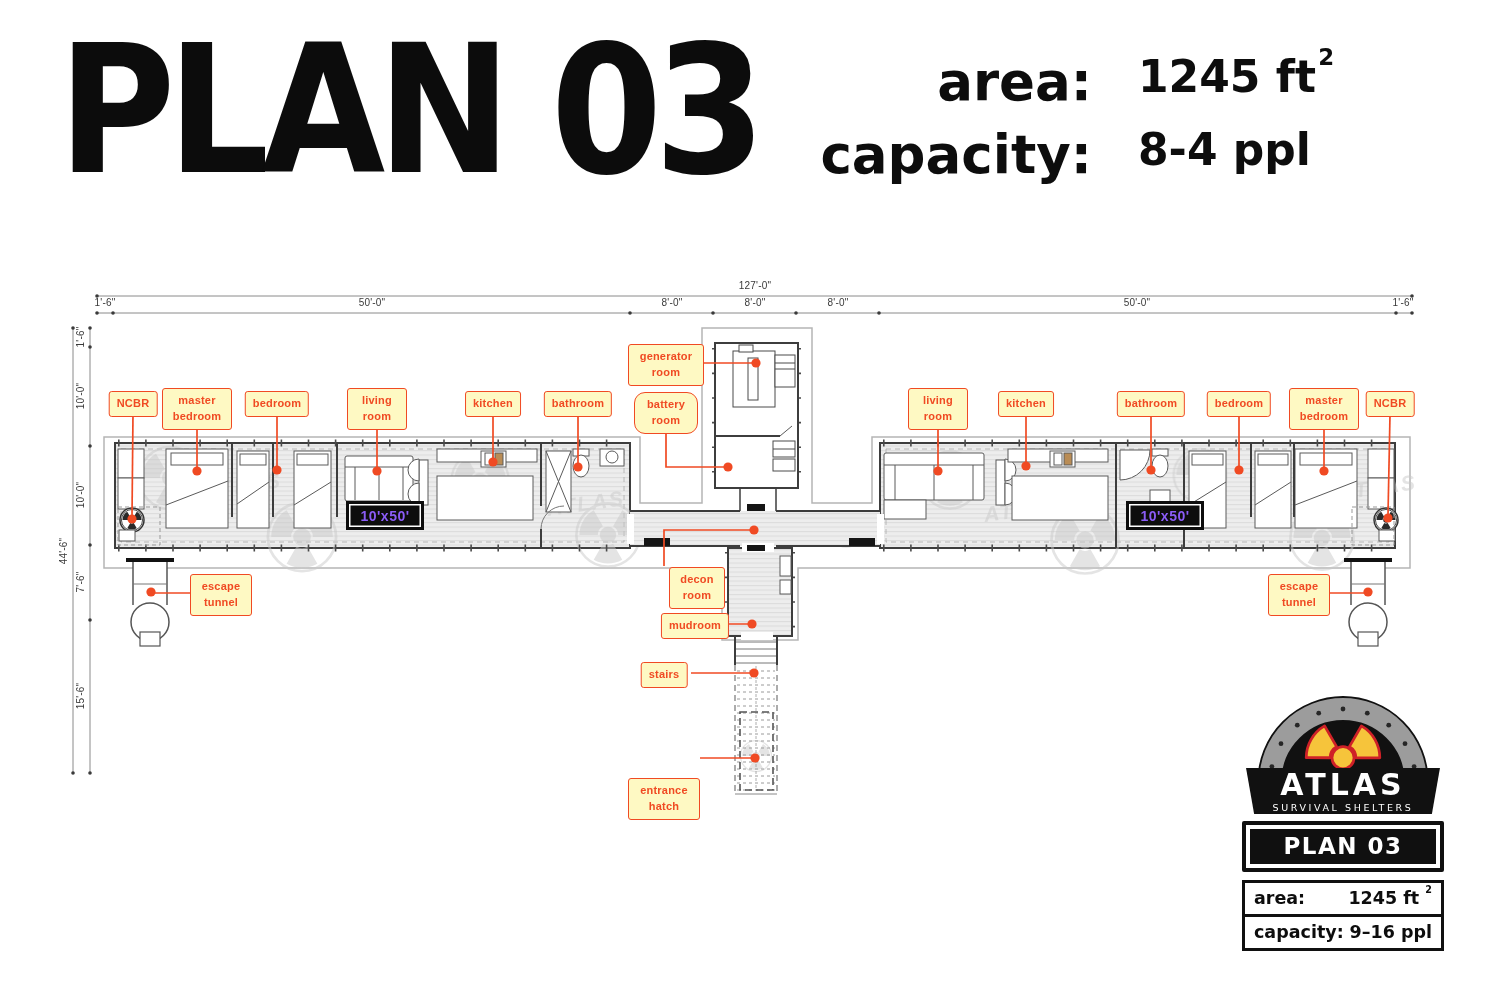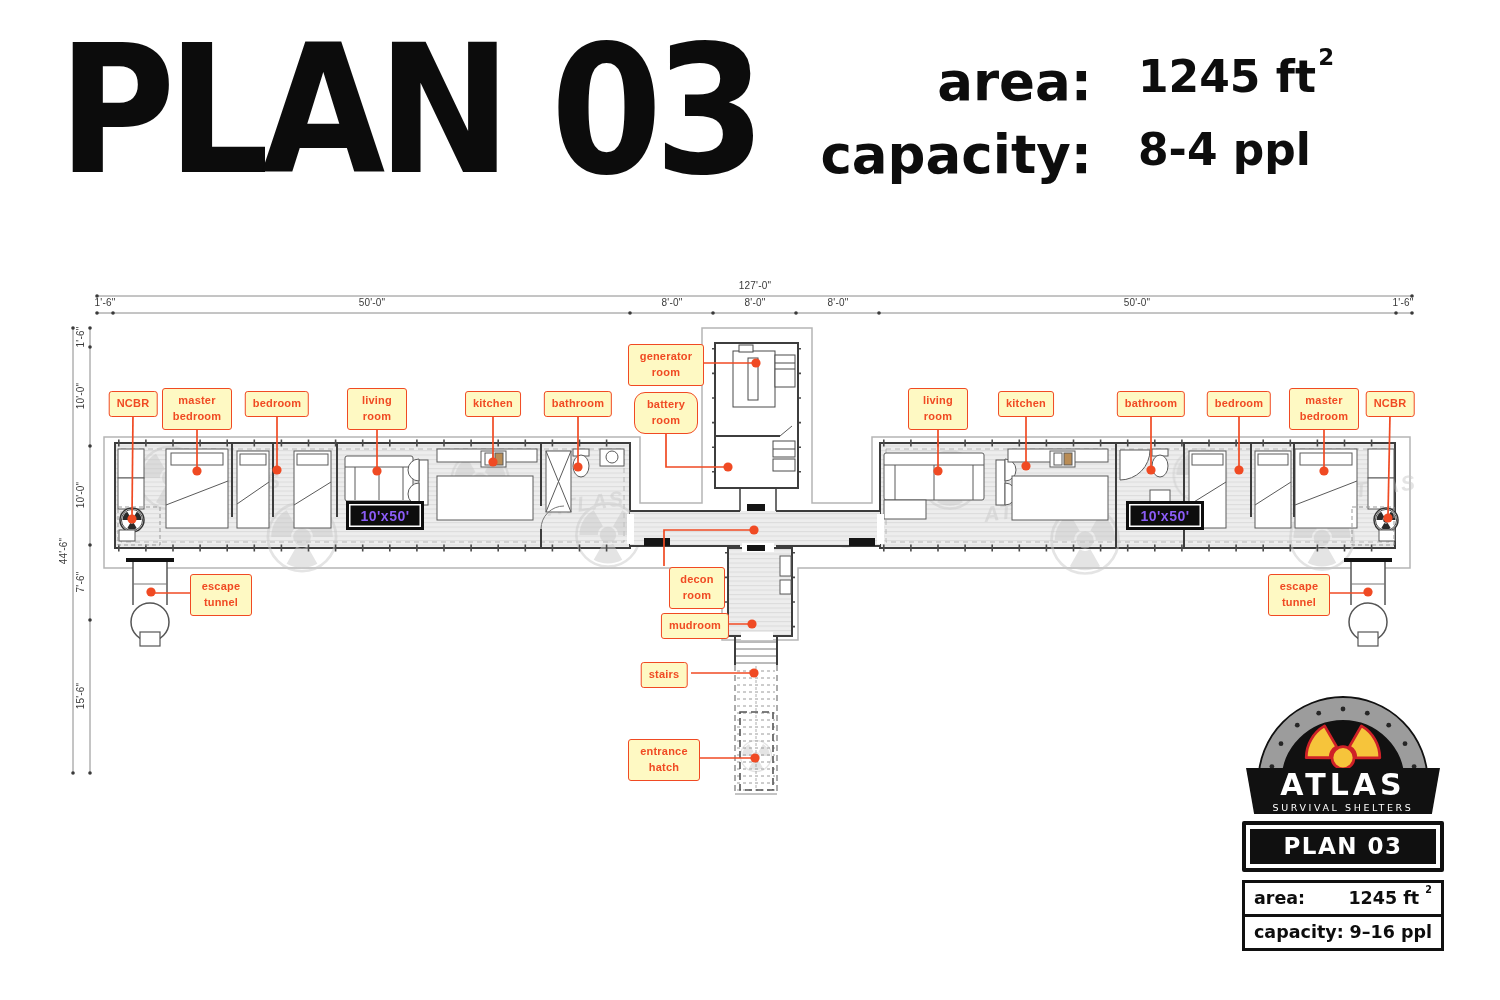--- a/index.html
+++ b/index.html
@@ -383,21 +383,21 @@
   <div class="lbl" style="left:938px;top:388px;width:44px;">living room</div>
   <div class="lbl nowrap" style="left:1026px;top:391px;">kitchen</div>
   <div class="lbl nowrap" style="left:1151px;top:391px;">bathroom</div>
   <div class="lbl nowrap" style="left:1239px;top:391px;">bedroom</div>
   <div class="lbl" style="left:1324px;top:388px;width:54px;">master bedroom</div>
   <div class="lbl nowrap" style="left:1390px;top:391px;">NCBR</div>
   <div class="lbl" style="left:221px;top:574px;width:46px;">escape tunnel</div>
   <div class="lbl" style="left:664px;top:567px;width:40px;margin-left:33px;">decon room</div>
   <div class="lbl nowrap" style="left:663px;top:613px;margin-left:32px;">mudroom</div>
   <div class="lbl nowrap" style="left:664px;top:662px;">stairs</div>
-  <div class="lbl" style="left:664px;top:739px;width:56px;">entrance hatch</div>
+  <div class="lbl" style="left:664px;top:778px;width:56px;">entrance hatch</div>
   <div class="lbl" style="left:1299px;top:574px;width:46px;">escape tunnel</div>
 
   <div class="unit" style="left:346px;top:501px;">10'x50'</div>
   <div class="unit" style="left:1126px;top:501px;">10'x50'</div>
 
   <div class="logo">
     <svg class="dome" width="184" height="112" viewBox="0 0 200 112">
       <path d="M30,110 A70,70 0 0,1 170,110 Z" fill="#111"></path>
       <path d="M8,110 A92,92 0 0,1 192,110 L166,110 A66,66 0 0,0 34,110 Z" fill="#9c9c9c" stroke="#111" stroke-width="2"></path>
       <g fill="#262626">

